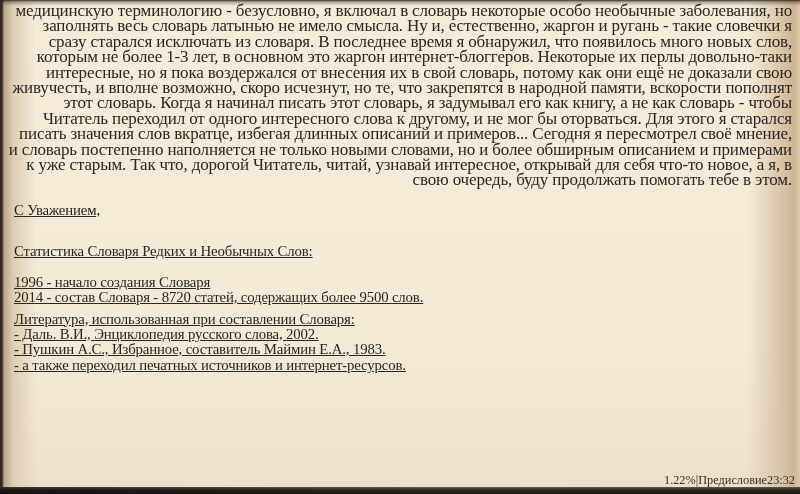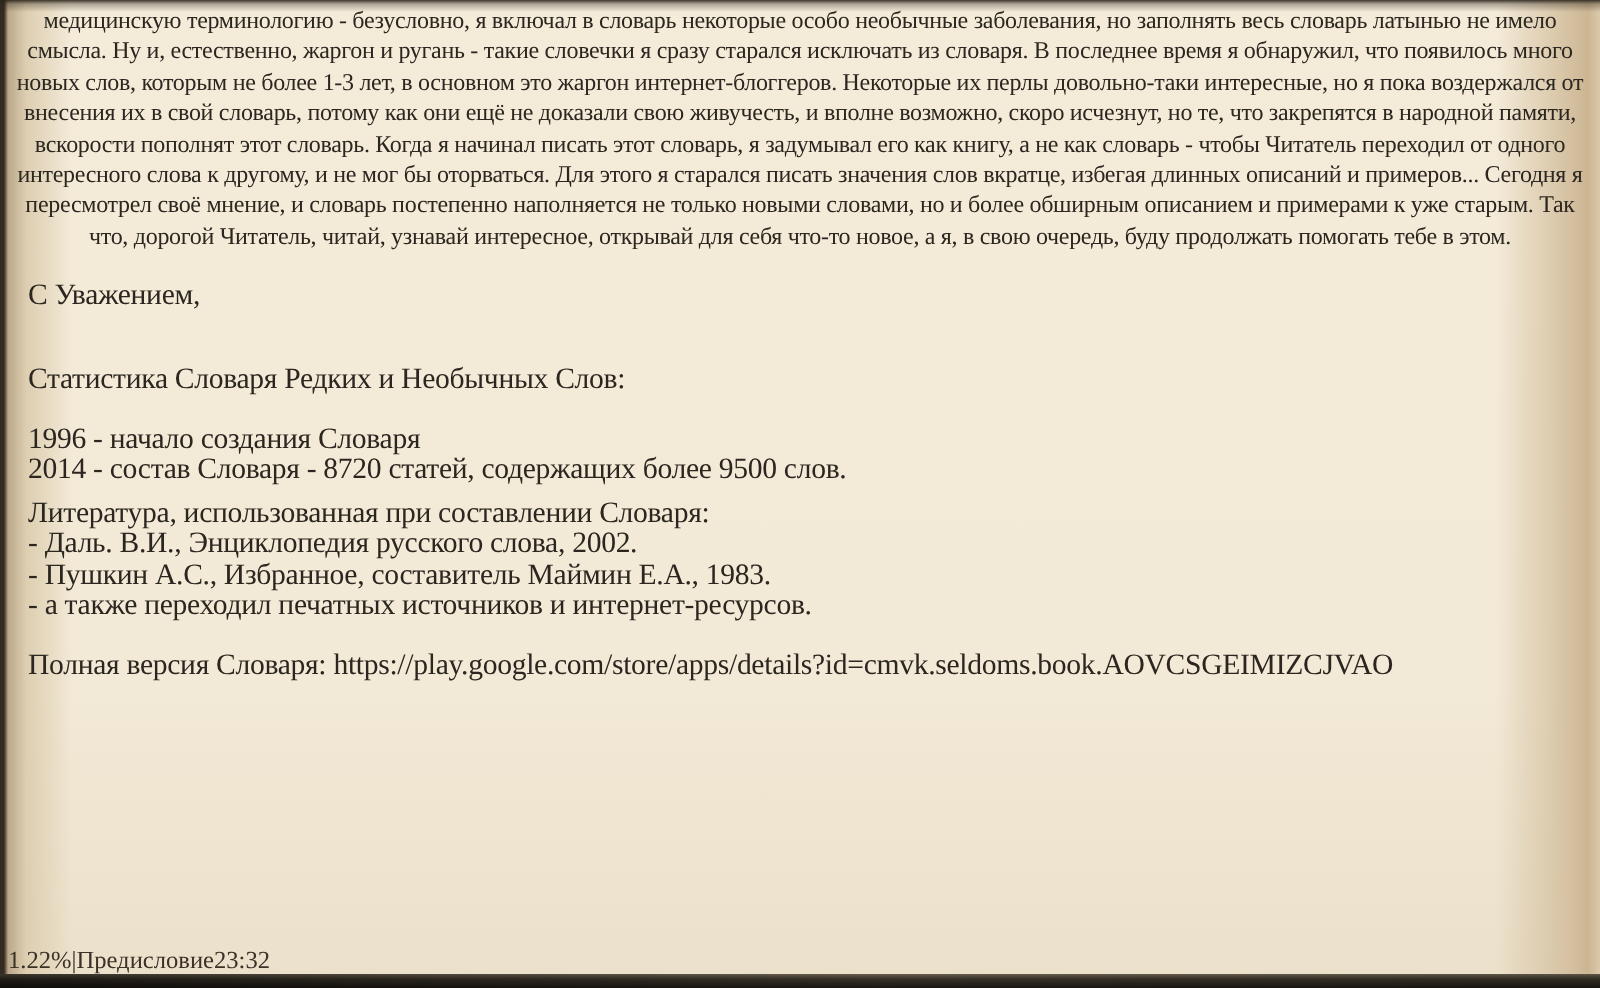--- a/index.html
+++ b/index.html
@@ -25,47 +25,48 @@
     position: absolute;
     left: 8px;
     right: 8px;
     top: 3px;
     bottom: 24px;
     overflow: hidden;
     cursor: pointer;
   }
   .para {
     margin: 0;
-    font-size: 12px;
+    font-size: 17px;
     line-height: 15.4px;
     letter-spacing: -0.15px;
-    text-align: center;
+    text-align: right;
   }
   .line {
     font-size: 14.8px;
     line-height: 15.4px;
     letter-spacing: -0.15px;
     padding-left: 6px;
     white-space: normal;
+    text-decoration: underline;
   }
   .line.fit {
     letter-spacing: -0.55px;
   }
   .sp-a { height: 15px; }
   .sp-b { height: 26px; }
   .sp-c { height: 6px; }
   .sp-d { height: 14px; }
   .status {
     position: absolute;
     left: 4px;
     right: 5px;
     bottom: 7px;
     height: 15px;
     display: flex;
-    justify-content: flex-start;
+    justify-content: flex-end;
     align-items: flex-end;
     font-size: 12.3px;
     line-height: 14px;
     color: #3a3127;
     cursor: pointer;
   }
   .bottom-bar {
     position: absolute;
     left: 0;
     right: 0;
@@ -99,21 +100,20 @@
 
     <div class="sp-c"></div>
 
     <div class="line">Литература, использованная при составлении Словаря:</div>
     <div class="line">- Даль. В.И., Энциклопедия русского слова, 2002.</div>
     <div class="line">- Пушкин А.С., Избранное, составитель Маймин Е.А., 1983.</div>
     <div class="line">- а также переходил печатных источников и интернет-ресурсов.</div>
 
     <div class="sp-d"></div>
 
-    <div class="line">Полная версия Словаря: https://play.google.com/store/apps/details?id=cmvk.seldoms.book.AOVCSGEIMIZCJVAO</div>
   </div>
 
   <div class="status">
     <span class="st-left"><span>1.22%</span><span>|</span><span>Предисловие</span></span>
     <span class="st-right">23:32</span>
   </div>
 
   <div class="bottom-bar"></div>
 
 </div>

